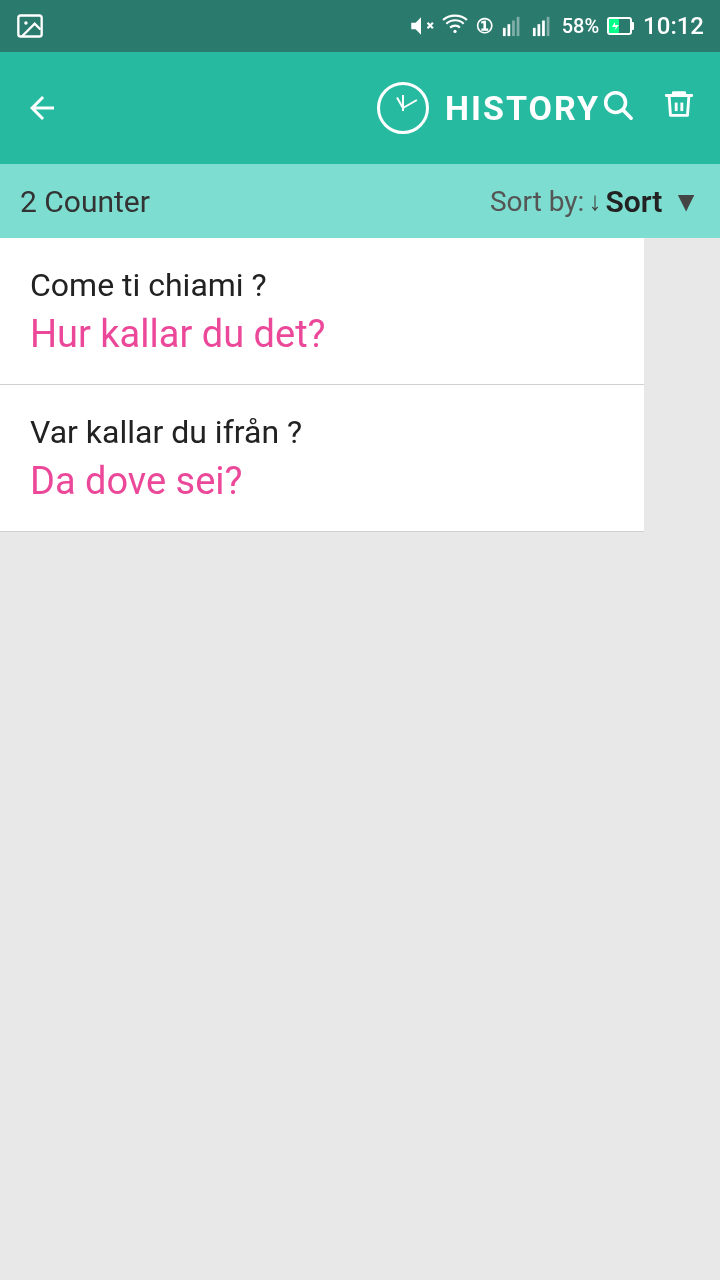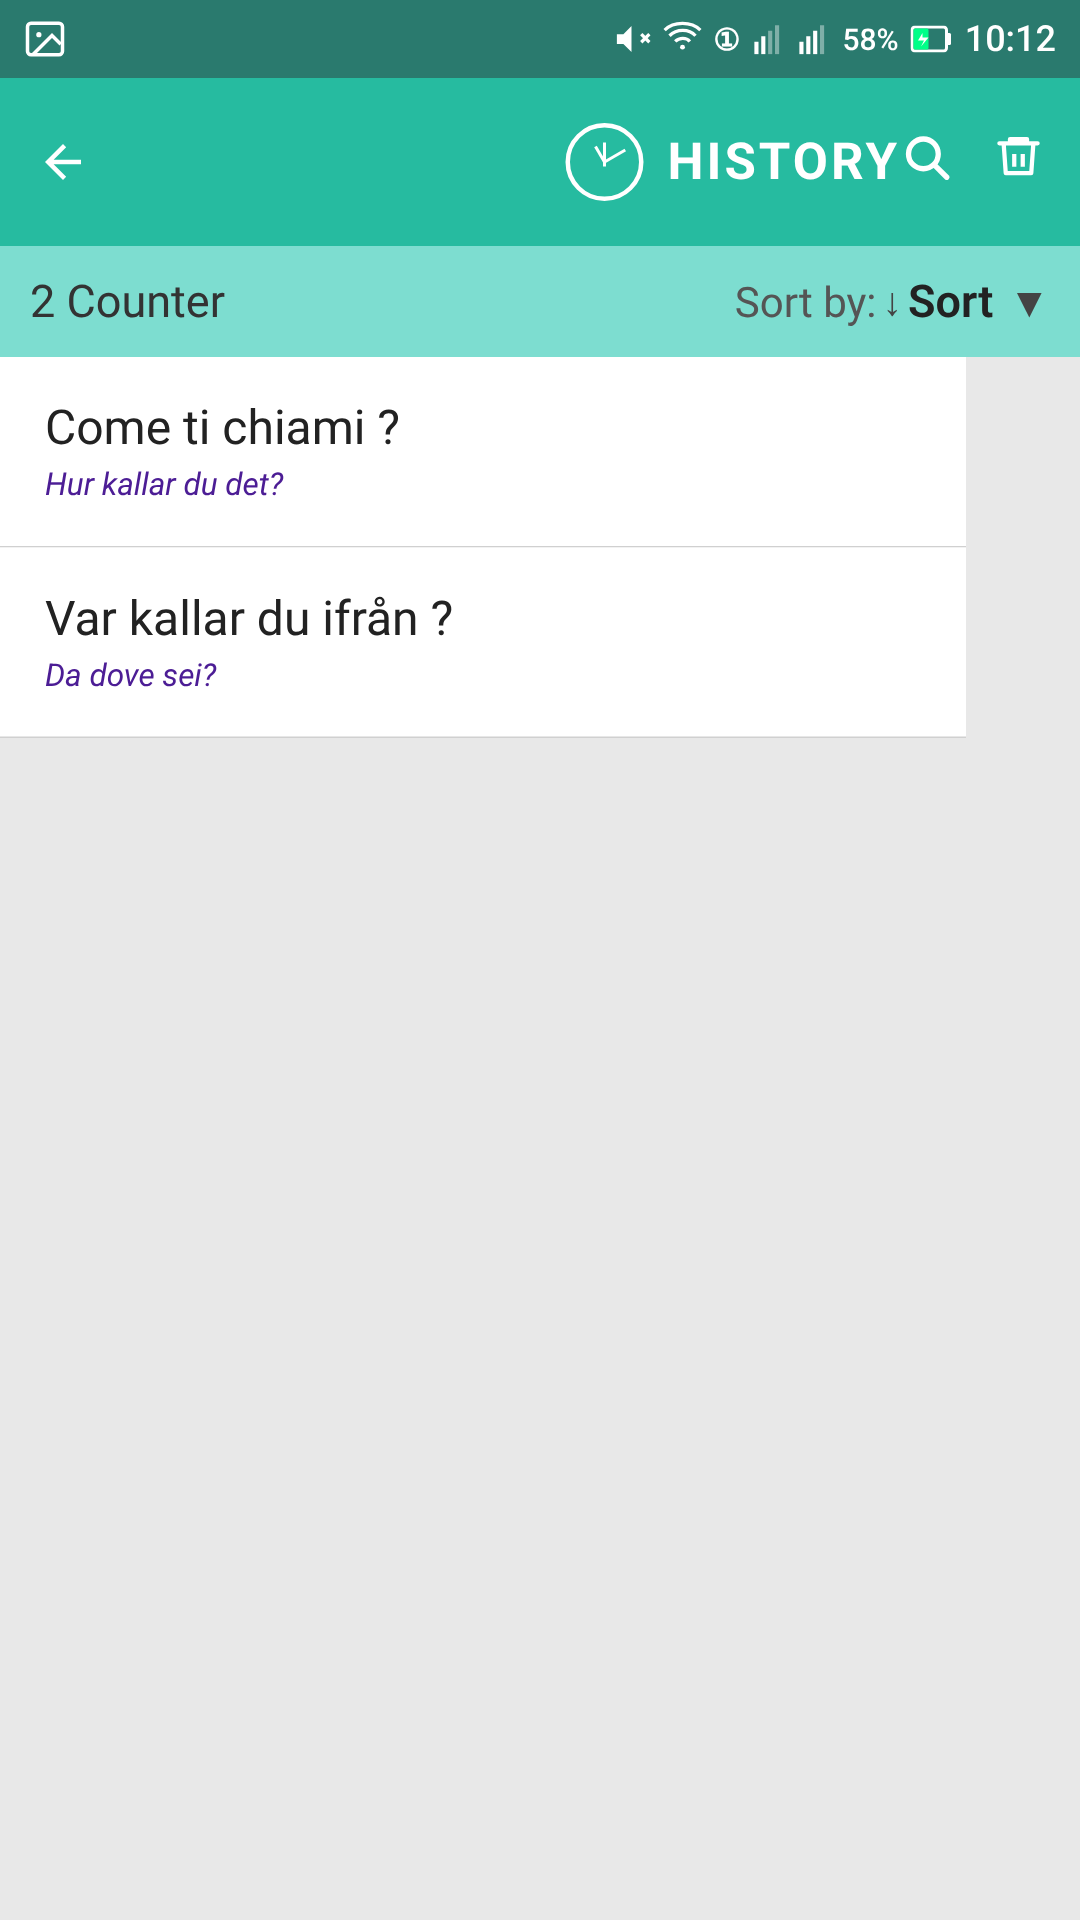--- a/index.html
+++ b/index.html
@@ -176,23 +176,22 @@
     }
     .list-item:first-child {
       border-top: none;
     }
     .item-primary {
       font-size: 32px;
       color: #222;
       margin-bottom: 8px;
     }
     .item-secondary {
-      font-size: 21px;
-      color: #4c1d95;
-      font-style: italic;
+      font-size: 38px;
+      color: #ec4899;
     }
 
     
     .empty-area {
       background: #e8e8e8;
       width: 720px;
       height: 700px;
     }
   </style>
 </head>

